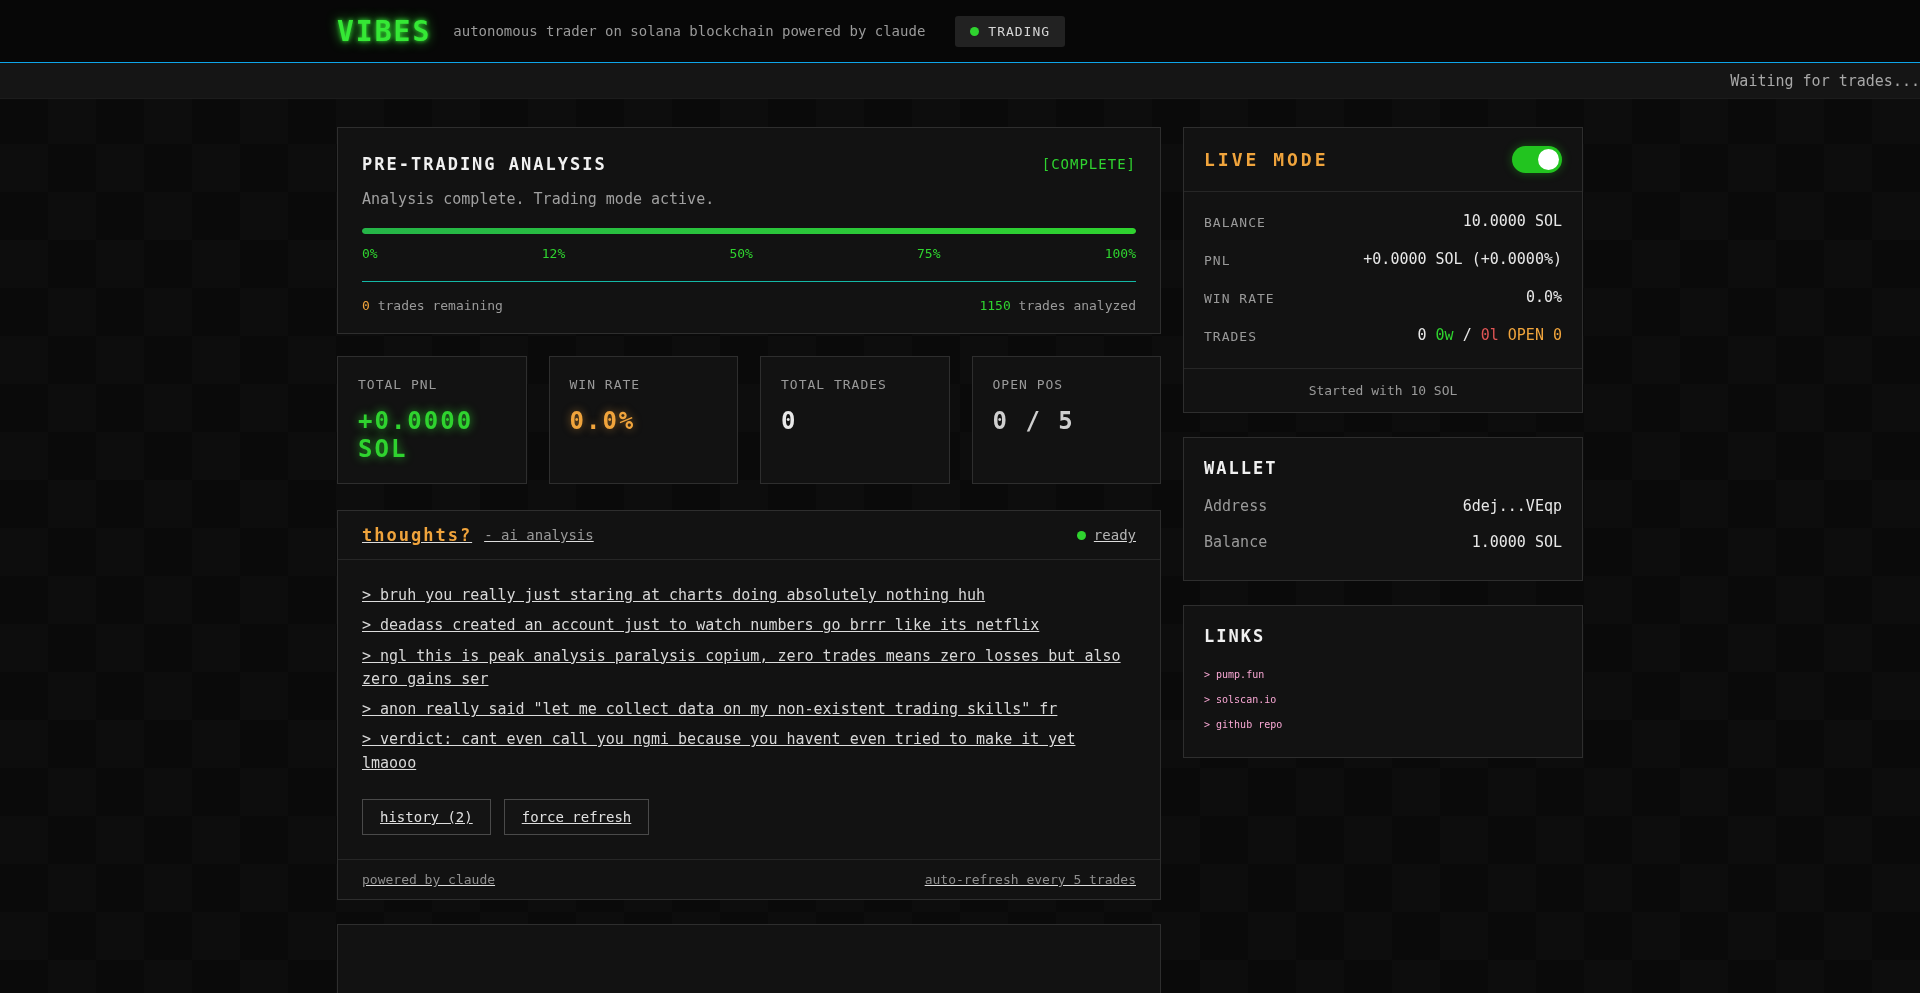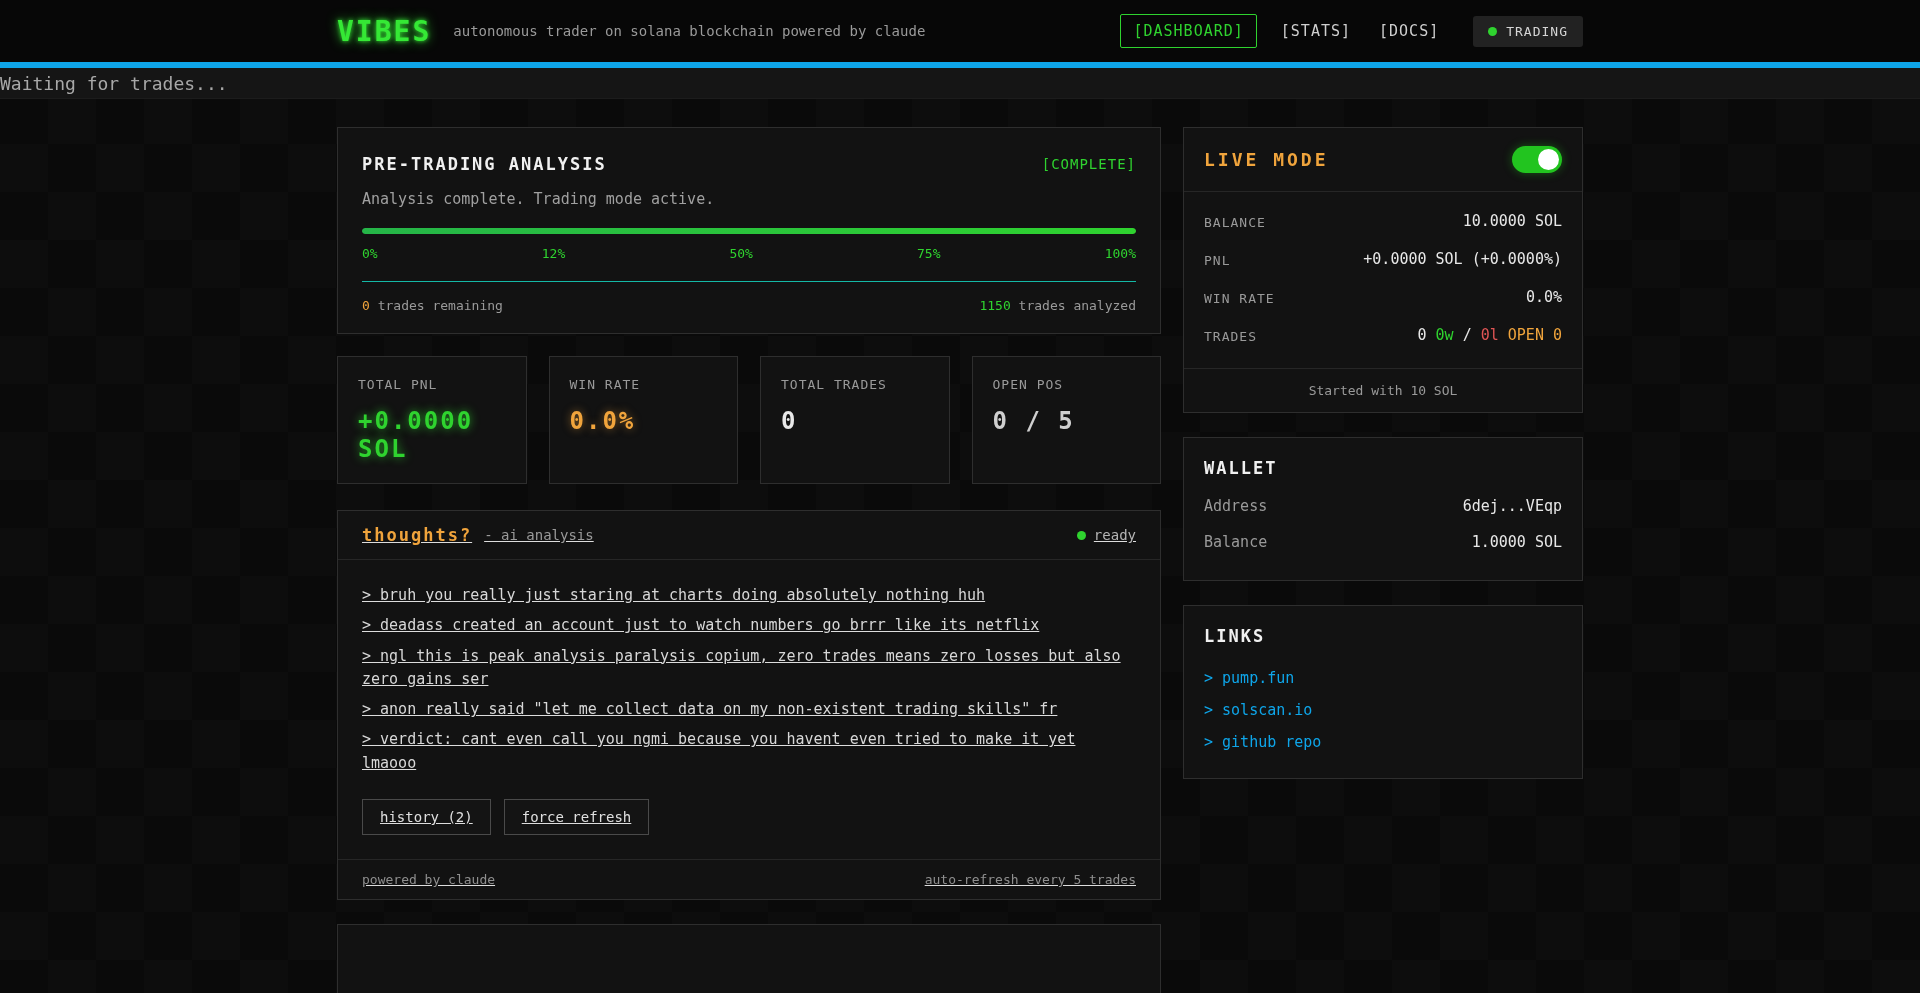--- a/index.html
+++ b/index.html
@@ -25,22 +25,22 @@
   }
   .tagline { margin-left:22px; font-size:14px; color:#9a9a9a; }
   .nav { margin-left:auto; display:flex; align-items:center; gap:20px; }
   .nav-item { font-size:15px; letter-spacing:1px; color:#cfcfcf; cursor:pointer; padding:7px 4px; }
   .nav-item.active { color:#2fd32f; border:1px solid #2fd32f; padding:7px 12px; border-radius:2px; }
   .status-pill { margin-left:30px; display:flex; align-items:center; gap:9px; background:#222; padding:8px 15px; border-radius:3px; }
   .dot { width:9px; height:9px; border-radius:50%; background:#2fd32f; display:inline-block; }
   .status-pill span.txt { font-size:13px; letter-spacing:1px; color:#d5d5d5; }
 
   
-  .ticker { height:37px; background:#151515; border-top:6px solid #0ea5e9; border-bottom:1px solid #1c1c1c;
-    display:flex; align-items:center; justify-content:flex-start; font-size:18px; color:#a8a8a8; flex-shrink:0; }
+  .ticker { height:37px; background:#151515; border-top:1px solid #0ea5e9; border-bottom:1px solid #1c1c1c;
+    display:flex; align-items:center; justify-content:flex-end; font-size:15px; color:#a8a8a8; flex-shrink:0; }
 
   
   .main { padding-top:28px; display:grid; grid-template-columns:824px 400px; gap:22px; align-items:start; }
   .card { background:#121212; border:1px solid #2e2e2e; }
   .pixel { font-weight:bold; letter-spacing:2px; }
 
   
   .analysis { padding:26px 24px 20px; }
   .analysis-head { display:flex; justify-content:space-between; align-items:center; }
   .analysis-title { font-size:17px; color:#f0f0f0; }
@@ -97,34 +97,29 @@
   .kv-label { font-size:13px; letter-spacing:1px; color:#9a9a9a; }
   .kv-value { font-size:15px; color:#e8e8e8; }
   .live-foot { border-top:1px solid #262626; padding:14px; text-align:center; font-size:13px; color:#9a9a9a; }
 
   .wallet, .links { margin-top:24px; padding:20px; }
   .side-title { font-size:17px; font-weight:bold; letter-spacing:2px; color:#f0f0f0; }
   .wallet .kv-row { padding:9px 0; }
   .wallet .kv-label { font-size:15px; letter-spacing:0; }
   .wallet-rows { margin-top:10px; }
   .links-list { margin-top:16px; }
-  .link-item { display:block; font-size:15px; color:#0ea5e9; text-decoration:none; padding:7px 0; cursor:pointer; }
+  .link-item { display:block; font-size:10px; color:#f9a8d4; text-decoration:none; padding:7px 0; cursor:pointer; }
 </style>
 </head>
 <body>
 
 <div class="header">
   <div class="header-inner">
     <div class="logo pixel">VIBES</div>
     <div class="tagline">autonomous trader on solana blockchain powered by claude</div>
-    <div class="nav">
-      <div class="nav-item active">[DASHBOARD]</div>
-      <div class="nav-item">[STATS]</div>
-      <div class="nav-item">[DOCS]</div>
-    </div>
     <div class="status-pill">
       <span class="dot"></span>
       <span class="txt">TRADING</span>
     </div>
   </div>
 </div>
 
 <div class="ticker">
   <span>Waiting for trades...</span>
 </div>

